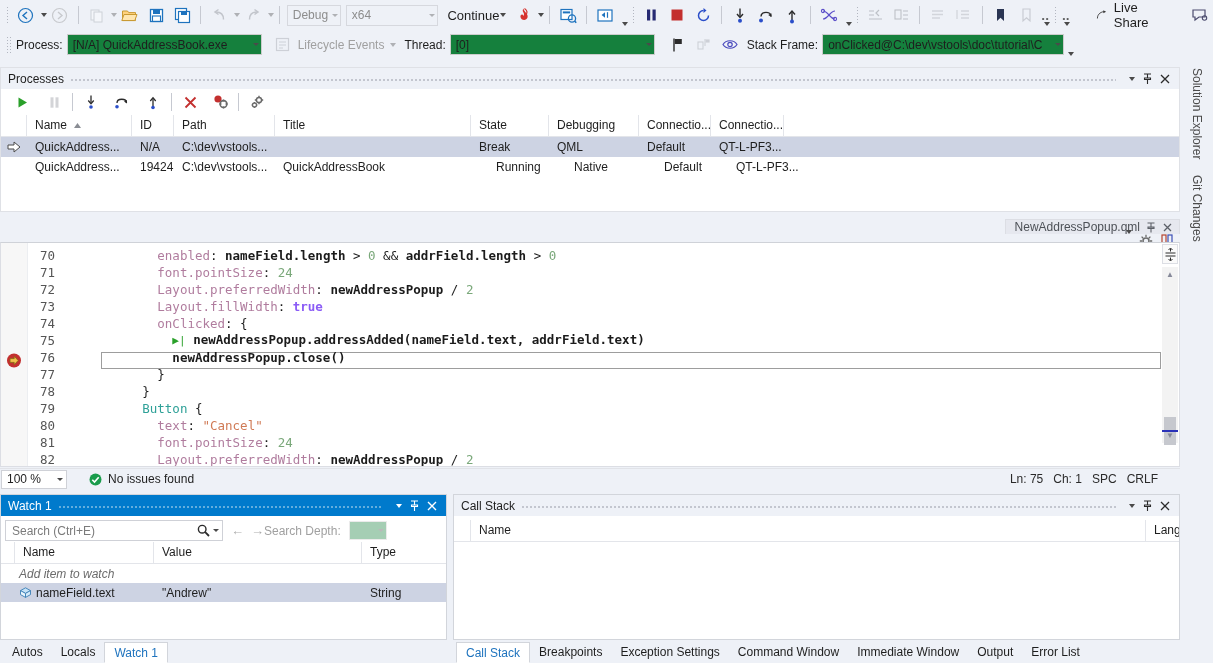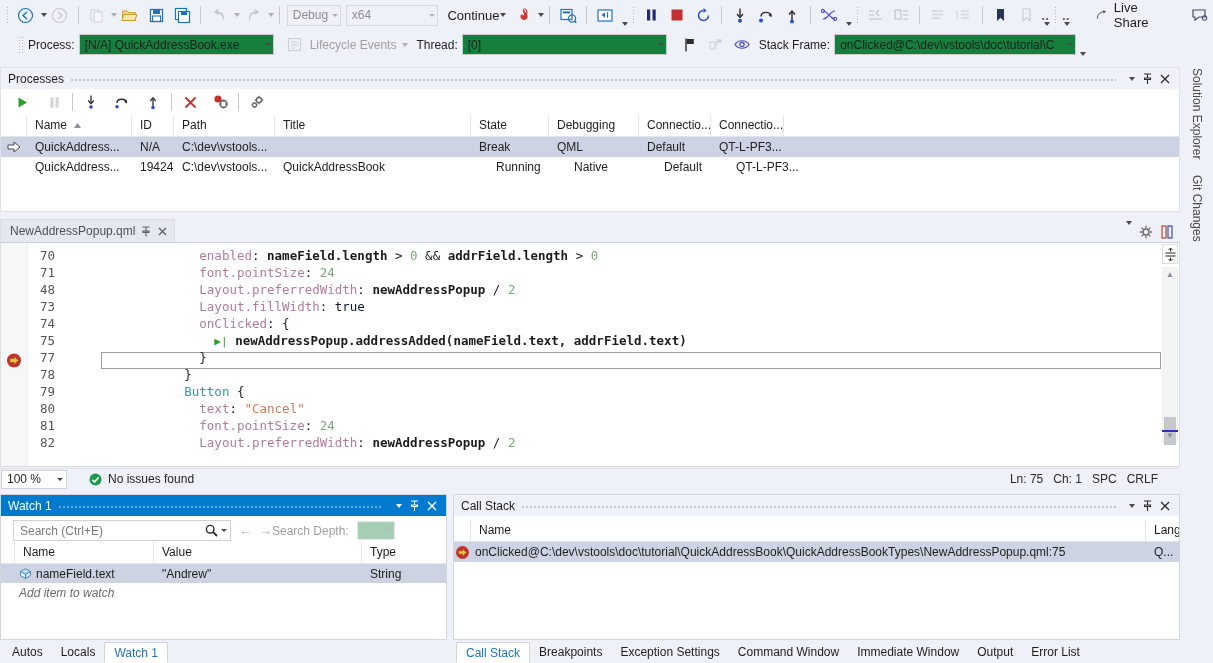--- a/index.html
+++ b/index.html
@@ -28,21 +28,21 @@
   }
   .disabled { opacity: .38; }
 
   
   #toolbar1 {
     height: 30px; display: flex; align-items: center;
     padding-left: 4px; background: #eef1f7;
   }
   #toolbar2 {
     height: 29px; display: flex; align-items: center;
-    padding-left: 16px; background: #eef1f7;
+    padding-left: 4px; background: #eef1f7;
   }
   .tbtn {
     height: 22px; min-width: 22px;
     display: flex; align-items: center; justify-content: center;
     padding: 0 2px; position: relative;
   }
   .caret {
     width: 0; height: 0; margin-left: 2px;
     border-left: 3.5px solid transparent;
     border-right: 3.5px solid transparent;
@@ -95,48 +95,48 @@
   .grid-head .gh { box-sizing: border-box; padding-left: 8px; height: 21px;
                    line-height: 21px; border-right: 1px solid #e3e5ea; overflow:hidden;
                    white-space: nowrap; }
   .grid-row { display: flex; height: 20px; align-items: center; font-size: 12px; }
   .grid-row.selected { background: #cdd3e3; }
   .grid-row .gc { box-sizing: border-box; padding-left: 8px; height: 20px;
                   line-height: 20px; overflow: hidden; white-space: nowrap; }
 
   
   #editor { position: absolute; left: 0; top: 219px; width: 1180px; height: 270px; }
-  #tabstrip { height: 23px; display: flex; align-items: flex-end; background: #eef1f7; }
+  #tabstrip { height: 23px; display: flex; align-items: flex-end; background: #eef1f7; flex-direction: column; }
   #tab-file {
     height: 22px; display: flex; align-items: center; gap: 6px;
     background: #e6e8ef; padding: 0 7px 0 9px;
     font-size: 12px; color: #4d5157; border: 1px solid #dcdee4; border-bottom: none;
   }
   #code-area {
     position: absolute; left: 0; top: 23px; right: 0; bottom: 22px;
     background: #fff; border: 1px solid #dcdee4; border-top-color:#cfd2d8;
     box-sizing: border-box; overflow: hidden;
   }
   #glyph-margin {
     position: absolute; left: 0; top: 0; width: 26px; bottom: 0; background: #f7f7f7;
     border-right: 1px solid #eceef1;
   }
   #code-lines {
     position: absolute; left: 0; top: 4px; right: 0;
     font-family: "DejaVu Sans Mono", monospace; font-size: 12.5px; line-height: 17px;
   }
-  .cline { height: 17px; display: flex; align-items: center; white-space: pre; gap: 42px; }
+  .cline { height: 17px; display: flex; align-items: flex-end; white-space: pre; }
   .lnum { width: 54px; text-align: right; padding-right: 8px; color: #2b91af;
           color:#555; font-family: "DejaVu Sans Mono", monospace; }
   .ctext { flex: 1; padding-left: 4px; }
   .k-prop { color: #b07c9e; }
   .k-type { color: #2fa198; }
   .k-str  { color: #d07a55; }
   .k-num  { color: #7aa87a; }
-  .k-kw   { color: #0f172a; }
+  .k-kw   { color: #8b5cf6; font-weight: bold; }
   .k-id   { color: #1b1b1b; font-weight: 600; }
   .k-op   { color: #1b1b1b; }
   #current-line-box {
     position: absolute; left: 100px; right: 18px; height: 17px;
     border: 1px solid #9d9d9d; box-sizing: border-box; background: transparent;
   }
   .runarrow { color: #2aa02a; font-size: 11px; }
 
   
   #editor-status {
@@ -155,21 +155,21 @@
   #watch .ph-active {
     height: 21px; background: #007acc; color: #fff; display: flex; align-items: center;
     padding-left: 7px; font-size: 12px;
   }
   #watch .ph-active .dots {
     flex: 1; height: 21px; margin: 0 6px;
     background-image: radial-gradient(circle, #63aede 0.9px, transparent 1px);
     background-size: 4px 4px; background-position: 0 10px; background-repeat: repeat-x;
   }
   #watch-search-row { height: 26px; display: flex; align-items: center;
-                      background: #fff; padding: 3px 4px 0 12px; box-sizing: border-box; }
+                      background: #fff; padding: 3px 4px 0 4px; box-sizing: border-box; }
   #watch-search {
     width: 218px; height: 21px; border: 1px solid #cfd1d7; background: #fff;
     display: flex; align-items: center; box-sizing: border-box; padding: 0 3px 0 6px;
   }
   #watch-search .sinput { flex: 1; color: #7b7b7b; font-size: 12px; }
   #callstack { left: 453px; top: 494px; width: 727px; height: 146px;
                border: 1px solid #d2d5db; box-sizing: border-box; }
 
   .bottom-tabs {
     position: absolute; height: 22px; display: flex; align-items: flex-end;
@@ -671,24 +671,25 @@
           <circle cx="8" cy="8.5" r="7" fill="#c3302f"></circle>
           <path d="M4 6.6 h4.2 v-2.4 l4 4.3 l-4 4.3 v-2.4 h-4.2 z" fill="#f2c14b" stroke="#8a6a16" stroke-width="0.9"></path>
         </svg>
       </div>
 
       <div id="current-line-box" style="top:109px;"></div>
 
       <div id="code-lines">
           <div class="cline"><span class="lnum">70</span><span class="ctext"><span>            </span><span class="k-prop">enabled</span><span class="k-op">: </span><span class="k-id">nameField.length </span><span class="k-op">&gt; </span><span class="k-num">0</span><span class="k-op"> &amp;&amp; </span><span class="k-id">addrField.length </span><span class="k-op">&gt; </span><span class="k-num">0</span></span></div>
           <div class="cline"><span class="lnum">71</span><span class="ctext"><span>            </span><span class="k-prop">font.pointSize</span><span class="k-op">: </span><span class="k-num">24</span></span></div>
-          <div class="cline"><span class="lnum">48</span><span class="ctext"><span>            </span><span class="k-prop">Layout.preferredWidth</span><span class="k-op">: </span><span class="k-id">newAddressPopup </span><span class="k-op">/ </span><span class="k-num">2</span></span></div>
+          <div class="cline"><span class="lnum">72</span><span class="ctext"><span>            </span><span class="k-prop">Layout.preferredWidth</span><span class="k-op">: </span><span class="k-id">newAddressPopup </span><span class="k-op">/ </span><span class="k-num">2</span></span></div>
           <div class="cline"><span class="lnum">73</span><span class="ctext"><span>            </span><span class="k-prop">Layout.fillWidth</span><span class="k-op">: </span><span class="k-kw">true</span></span></div>
           <div class="cline"><span class="lnum">74</span><span class="ctext"><span>            </span><span class="k-prop">onClicked</span><span class="k-op">: {</span></span></div>
           <div class="cline"><span class="lnum">75</span><span class="ctext"><span>              </span><span class="runarrow">▶|</span> <span class="k-id">newAddressPopup.addressAdded(nameField.text, addrField.text)</span></span></div>
+          <div class="cline"><span class="lnum">76</span><span class="ctext"><span>              </span><span class="k-id">newAddressPopup.close()</span></span></div>
           <div class="cline"><span class="lnum">77</span><span class="ctext"><span>            </span><span class="k-op">}</span></span></div>
           <div class="cline"><span class="lnum">78</span><span class="ctext"><span>          </span><span class="k-op">}</span></span></div>
           <div class="cline"><span class="lnum">79</span><span class="ctext"><span>          </span><span class="k-type">Button</span><span class="k-op"> {</span></span></div>
           <div class="cline"><span class="lnum">80</span><span class="ctext"><span>            </span><span class="k-prop">text</span><span class="k-op">: </span><span class="k-str">"Cancel"</span></span></div>
           <div class="cline"><span class="lnum">81</span><span class="ctext"><span>            </span><span class="k-prop">font.pointSize</span><span class="k-op">: </span><span class="k-num">24</span></span></div>
           <div class="cline"><span class="lnum">82</span><span class="ctext"><span>            </span><span class="k-prop">Layout.preferredWidth</span><span class="k-op">: </span><span class="k-id">newAddressPopup </span><span class="k-op">/ </span><span class="k-num">2</span></span></div>
         </div>
 
       <div id="split-btn">
         <svg width="11" height="13" viewBox="0 0 11 13">
@@ -761,38 +762,38 @@
       </div>
     </div>
 
     <div class="grid-head">
       <div class="gh" style="width:14px; padding-left:0;"></div>
       <div class="gh" style="width:139px;">Name</div>
       <div class="gh" style="width:208px;">Value</div>
       <div class="gh" style="width:84px; border-right:none;">Type</div>
     </div>
 
+    <div class="grid-row" style="height:19px;">
+      <div class="gc" style="width:14px; padding-left:0;"></div>
+      <div class="gc" style="width:139px; padding-left:4px; font-style:italic; color:#6b6b6b;">Add item to watch</div>
+      <div class="gc" style="width:208px;"></div>
+      <div class="gc" style="width:84px;"></div>
+    </div>
     <div class="grid-row selected" style="height:19px;">
       <div class="gc" style="width:14px; padding-left:0;"></div>
       <div class="gc row" style="width:139px; padding-left:4px;">
         <svg width="13" height="13" viewBox="0 0 13 13" style="margin-right:4px;">
           <path d="M1.5 4.6 L6.5 1.8 L11.5 4.6 L6.5 7.4 Z" fill="#c7e3f7" stroke="#3b7fb5" stroke-width="0.9"></path>
           <path d="M1.5 4.6 v4 L6.5 11.4 v-4 Z" fill="#e8f4fc" stroke="#3b7fb5" stroke-width="0.9"></path>
           <path d="M11.5 4.6 v4 L6.5 11.4 v-4 Z" fill="#d4eaf9" stroke="#3b7fb5" stroke-width="0.9"></path>
         </svg>
         <span>nameField.text</span>
       </div>
       <div class="gc" style="width:208px;">"Andrew"</div>
       <div class="gc" style="width:84px;">String</div>
-    </div>
-    <div class="grid-row" style="height:19px;">
-      <div class="gc" style="width:14px; padding-left:0;"></div>
-      <div class="gc" style="width:139px; padding-left:4px; font-style:italic; color:#6b6b6b;">Add item to watch</div>
-      <div class="gc" style="width:208px;"></div>
-      <div class="gc" style="width:84px;"></div>
     </div>
   </div>
 
   <div class="bottom-tabs" style="left:3px; top:641px;">
     <div class="btab">Autos</div>
     <div class="btab">Locals</div>
     <div class="btab active">Watch 1</div>
   </div>
 
   <div class="panel" id="callstack">
@@ -813,30 +814,20 @@
         </svg>
       </span>
     </div>
 
     <div class="grid-head" style="margin-top:4px;">
       <div class="gh" style="width:17px; padding-left:0;"></div>
       <div class="gh" style="width:675px;">Name</div>
       <div class="gh" style="width:33px; border-right:none;">Lang</div>
     </div>
 
-    <div class="grid-row selected">
-      <div class="gc" style="width:17px; padding-left:0; display:flex; align-items:center; justify-content:center;">
-        <svg width="15" height="15" viewBox="0 0 15 15">
-          <circle cx="7.5" cy="7.5" r="6.5" fill="#c3302f"></circle>
-          <path d="M3.6 5.9 h3.9 v-2.2 l3.8 3.8 l-3.8 3.8 v-2.2 h-3.9 z" fill="#f2c14b" stroke="#8a6a16" stroke-width="0.8"></path>
-        </svg>
-      </div>
-      <div class="gc" style="width:675px; padding-left:4px;">onClicked@C:\dev\vstools\doc\tutorial\QuickAddressBook\QuickAddressBookTypes\NewAddressPopup.qml:75</div>
-      <div class="gc" style="width:33px;">Q...</div>
-    </div>
   </div>
 
   <div class="bottom-tabs" style="left:456px; top:641px;">
     <div class="btab active">Call Stack</div>
     <div class="btab">Breakpoints</div>
     <div class="btab">Exception Settings</div>
     <div class="btab">Command Window</div>
     <div class="btab">Immediate Window</div>
     <div class="btab">Output</div>
     <div class="btab">Error List</div>

